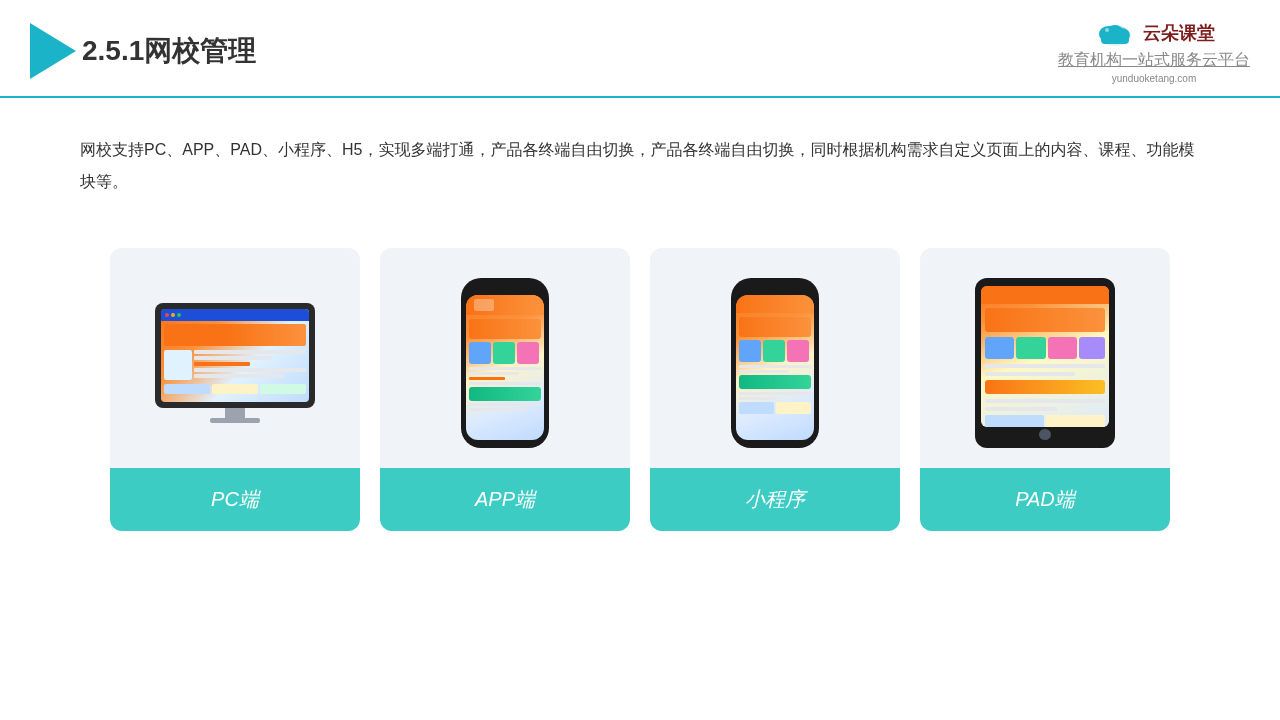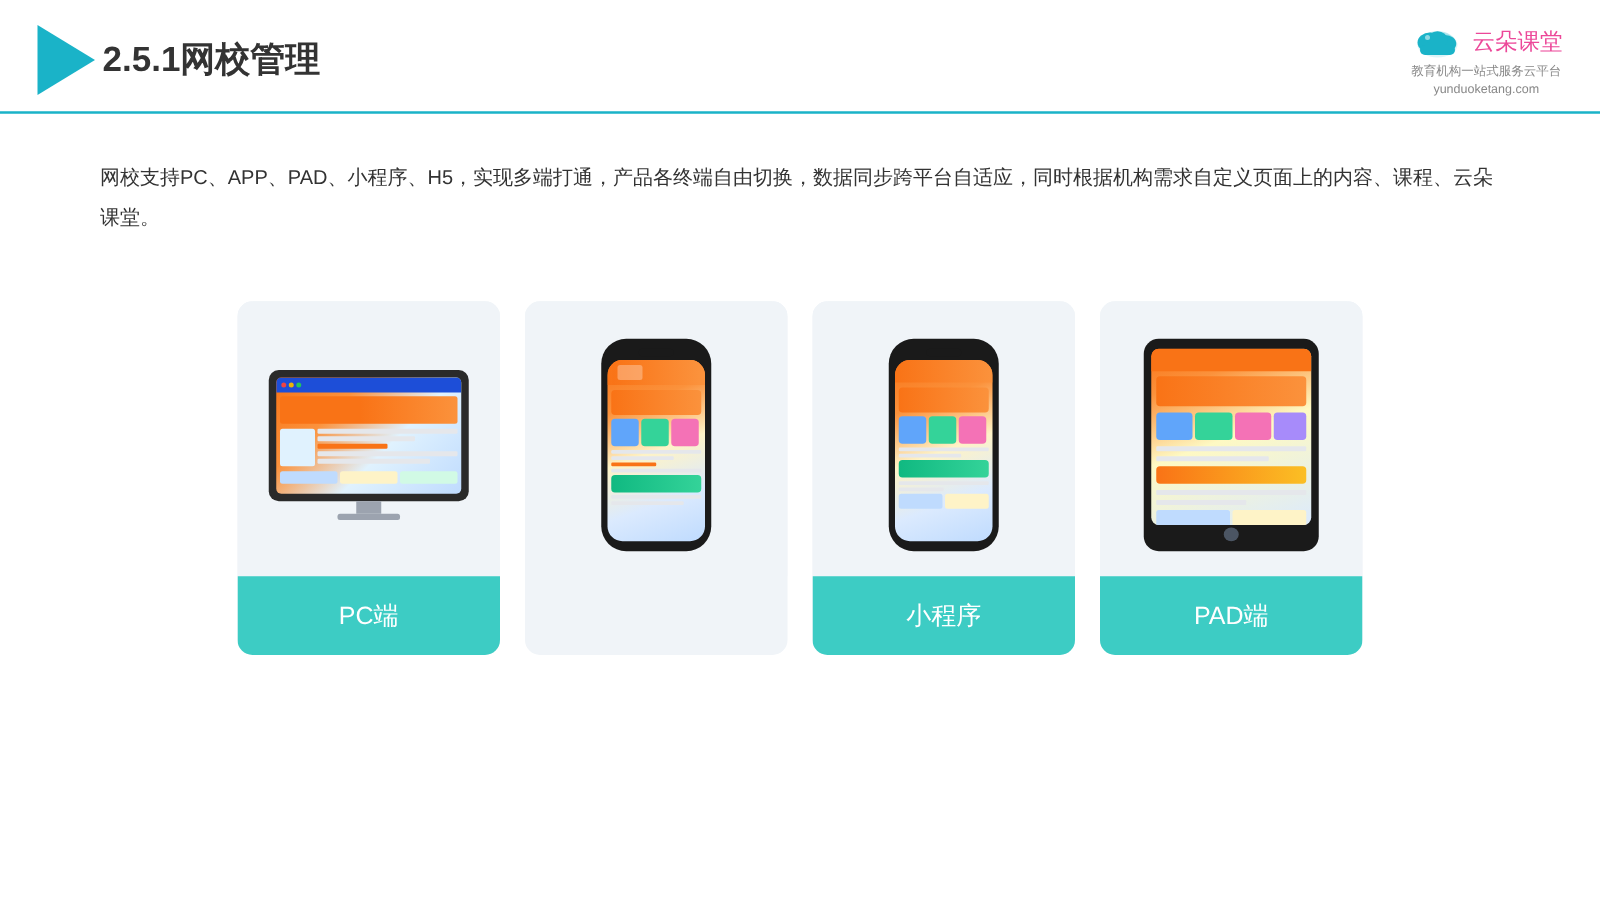--- a/index.html
+++ b/index.html
@@ -46,28 +46,29 @@
       display: flex;
       align-items: center;
       gap: 6px;
     }
     .cloud-icon {
       width: 44px;
       height: 30px;
     }
     .brand-name {
       font-size: 18px;
-      font-weight: normal;
-      color: #ec4899;
+      font-weight: bold;
+      color: #7f1d1d;
       text-align: right;
     }
     .brand-slogan {
-      font-size: 10px;
+      font-size: 16px;
       color: #888;
       text-align: center;
+      text-decoration: underline;
     }
     .brand-url {
       font-size: 10px;
       color: #888;
     }
 
     
     .description {
       padding: 36px 80px 20px 80px;
       font-size: 16px;
@@ -79,26 +80,27 @@
     .cards-container {
       display: flex;
       gap: 20px;
       padding: 30px 55px 30px 55px;
       justify-content: center;
     }
 
     .card {
       background: #f0f4f8;
       border-radius: 12px;
-      width: 210px;
+      width: 250px;
       display: flex;
       flex-direction: column;
       align-items: center;
       overflow: hidden;
       flex-shrink: 0;
+      font-style: italic;
     }
 
     .card-image-area {
       width: 100%;
       height: 220px;
       display: flex;
       align-items: center;
       justify-content: center;
       padding: 20px 16px 10px 16px;
       background: #f0f4f8;
@@ -262,21 +264,21 @@
         <circle cx="14" cy="12" r="2" fill="white" opacity="0.5"></circle>
       </svg>
       <span class="brand-name">云朵课堂</span>
     </div>
     <span class="brand-slogan">教育机构一站式服务云平台</span>
     <span class="brand-url">yunduoketang.com</span>
   </div>
 </div>
 
 <div class="description">
-  <p>网校支持PC、APP、PAD、小程序、H5，实现多端打通，产品各终端自由切换，数据同步跨平台自适应，同时根据机构需求自定义页面上的内容、课程、云朵课堂。</p>
+  <p>网校支持PC、APP、PAD、小程序、H5，实现多端打通，产品各终端自由切换，产品各终端自由切换，同时根据机构需求自定义页面上的内容、课程、功能模块等。</p>
 </div>
 
 <div class="cards-container">
 
   <div class="card">
     <div class="card-image-area">
       <div class="pc-monitor">
         <div class="monitor-outer">
           <div class="monitor-screen">
             <div class="monitor-screen-bar">
@@ -332,20 +334,21 @@
             <div style="height:3px;background:#e5e7eb;border-radius:1px;width:70%;margin-bottom:2px;"></div>
             <div style="height:3px;background:#f97316;border-radius:1px;width:50%;margin-bottom:2px;"></div>
             <div style="height:3px;background:#e5e7eb;border-radius:1px;margin-bottom:2px;"></div>
             <div style="height:14px;background:linear-gradient(to right,#10b981,#34d399);border-radius:3px;margin-bottom:2px;"></div>
             <div style="height:3px;background:#e5e7eb;border-radius:1px;margin-bottom:2px;"></div>
             <div style="height:3px;background:#e5e7eb;border-radius:1px;width:80%;"></div>
           </div>
         </div>
       </div>
     </div>
+    <div class="card-label">APP端</div>
   </div>
 
   <div class="card">
     <div class="card-image-area">
       <div class="phone-mockup">
         <div class="phone-notch"></div>
         <div class="phone-screen">
           <div style="height:18px;background:linear-gradient(to right,#f97316,#fb923c);"></div>
           <div style="padding:4px 3px;">
             <div style="height:20px;background:linear-gradient(to right,#f97316,#fb923c);border-radius:3px;margin-bottom:3px;"></div>

